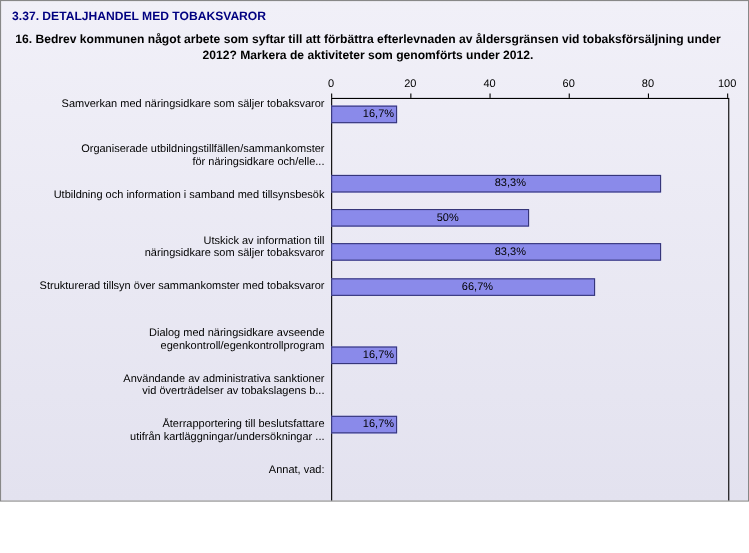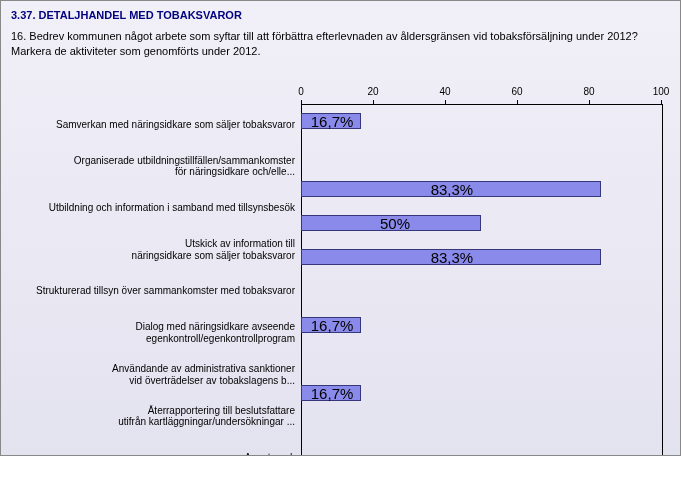--- a/index.html
+++ b/index.html
@@ -20,24 +20,25 @@
     overflow: hidden;
   }
   .section-title {
     font-size: 11px;
     font-weight: bold;
     color: #000080;
     margin: 0 0 8px 0;
   }
   .question {
     font-size: 11px;
-    font-weight: normal;
+    font-weight: bold;
     color: #000000;
     line-height: 1.35;
-    margin: 0 0 25px 0;
+    margin: 0 0 10px 0;
+    text-align: center;
   }
   .chart-wrap {
     position: relative;
     width: 659px;
     height: 415px;
   }
   .axis-top, .axis-bottom {
     position: absolute;
     height: 20px;
   }
@@ -68,21 +69,20 @@
   .rows {
     position: absolute;
     top: 20px;
     bottom: 20px;
     display: flex;
     flex-direction: column;
   }
   .row {
     flex: 1 1 0;
     display: flex;
-    align-items: center;
   }
   .row-label {
     width: 100%;
     font-size: 10px;
     color: #000000;
     text-align: right;
     padding-right: 6px;
     line-height: 1.15;
     box-sizing: border-box;
     white-space: pre-wrap;
@@ -103,23 +103,24 @@
     height: 16px;
     background: #8a8aea;
     border: 1px solid #36367a;
     box-sizing: border-box;
     position: relative;
   }
   .bar-label {
     position: absolute;
     top: 50%;
     transform: translate(-50%, -50%);
-    font-size: 15px;
+    font-size: 10px;
     color: #000000;
     white-space: nowrap;
+    margin-left: 12px;
   }
 </style>
 </head>
 <body>
 
 <div class="frame">
 
   <div class="section-title">3.37. DETALJHANDEL MED TOBAKSVAROR</div>
   <div class="question">16. Bedrev kommunen något arbete som syftar till att förbättra efterlevnaden av åldersgränsen vid tobaksförsäljning under 2012? Markera de aktiviteter som genomförts under 2012.</div>
 
@@ -192,20 +193,25 @@
         <div class="bar-row">
           <div class="bar" style="width: 180px; background: rgb(138, 138, 234); border-color: rgb(54, 54, 122);">
             <div class="bar-label" style="left: 93px;">50%</div>
           </div>
         </div>
         <div class="bar-row">
           <div class="bar" style="width: 299.88px; background: rgb(138, 138, 234); border-color: rgb(54, 54, 122);">
             <div class="bar-label" style="left: 149.94px;">83,3%</div>
           </div>
         </div>
+        <div class="bar-row">
+          <div class="bar" style="width: 240.12px; background: rgb(138, 138, 234); border-color: rgb(54, 54, 122);">
+            <div class="bar-label" style="left: 120.06px;">66,7%</div>
+          </div>
+        </div>
         <div class="bar-row"></div>
         <div class="bar-row">
           <div class="bar" style="width: 60.12px; background: rgb(138, 138, 234); border-color: rgb(54, 54, 122);">
             <div class="bar-label" style="left: 30.06px;">16,7%</div>
           </div>
         </div>
         <div class="bar-row"></div>
         <div class="bar-row">
           <div class="bar" style="width: 60.12px; background: rgb(138, 138, 234); border-color: rgb(54, 54, 122);">
             <div class="bar-label" style="left: 30.06px;">16,7%</div>

